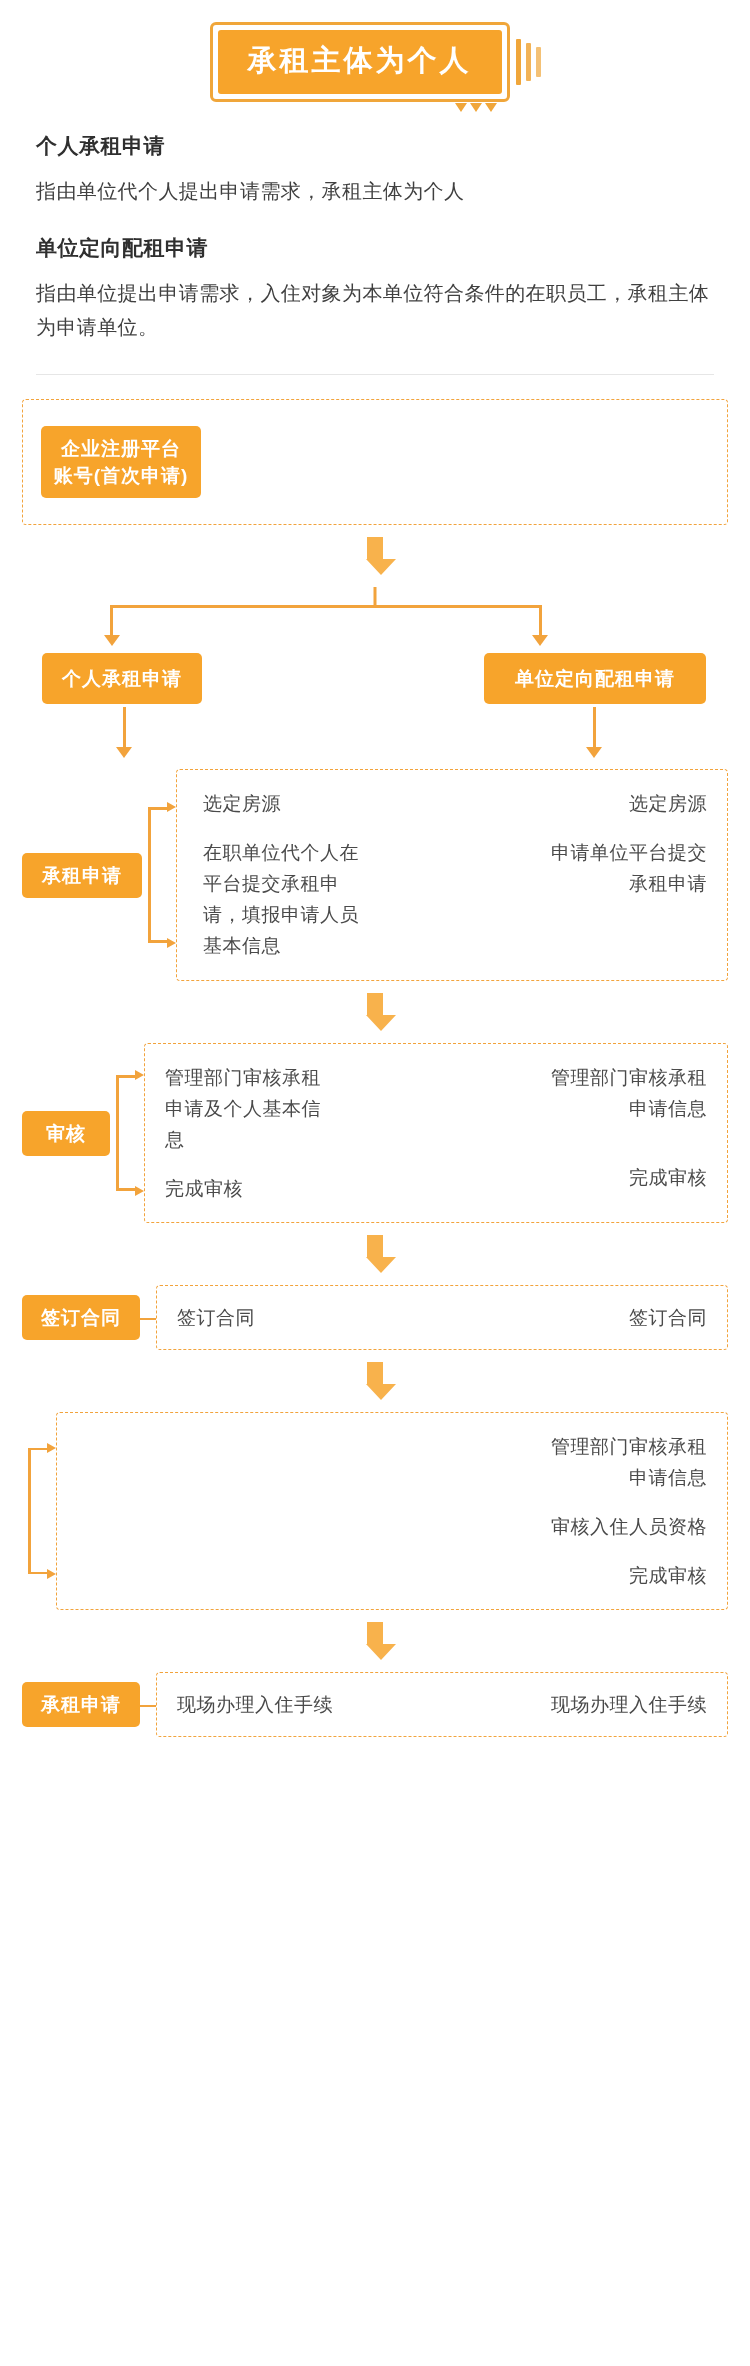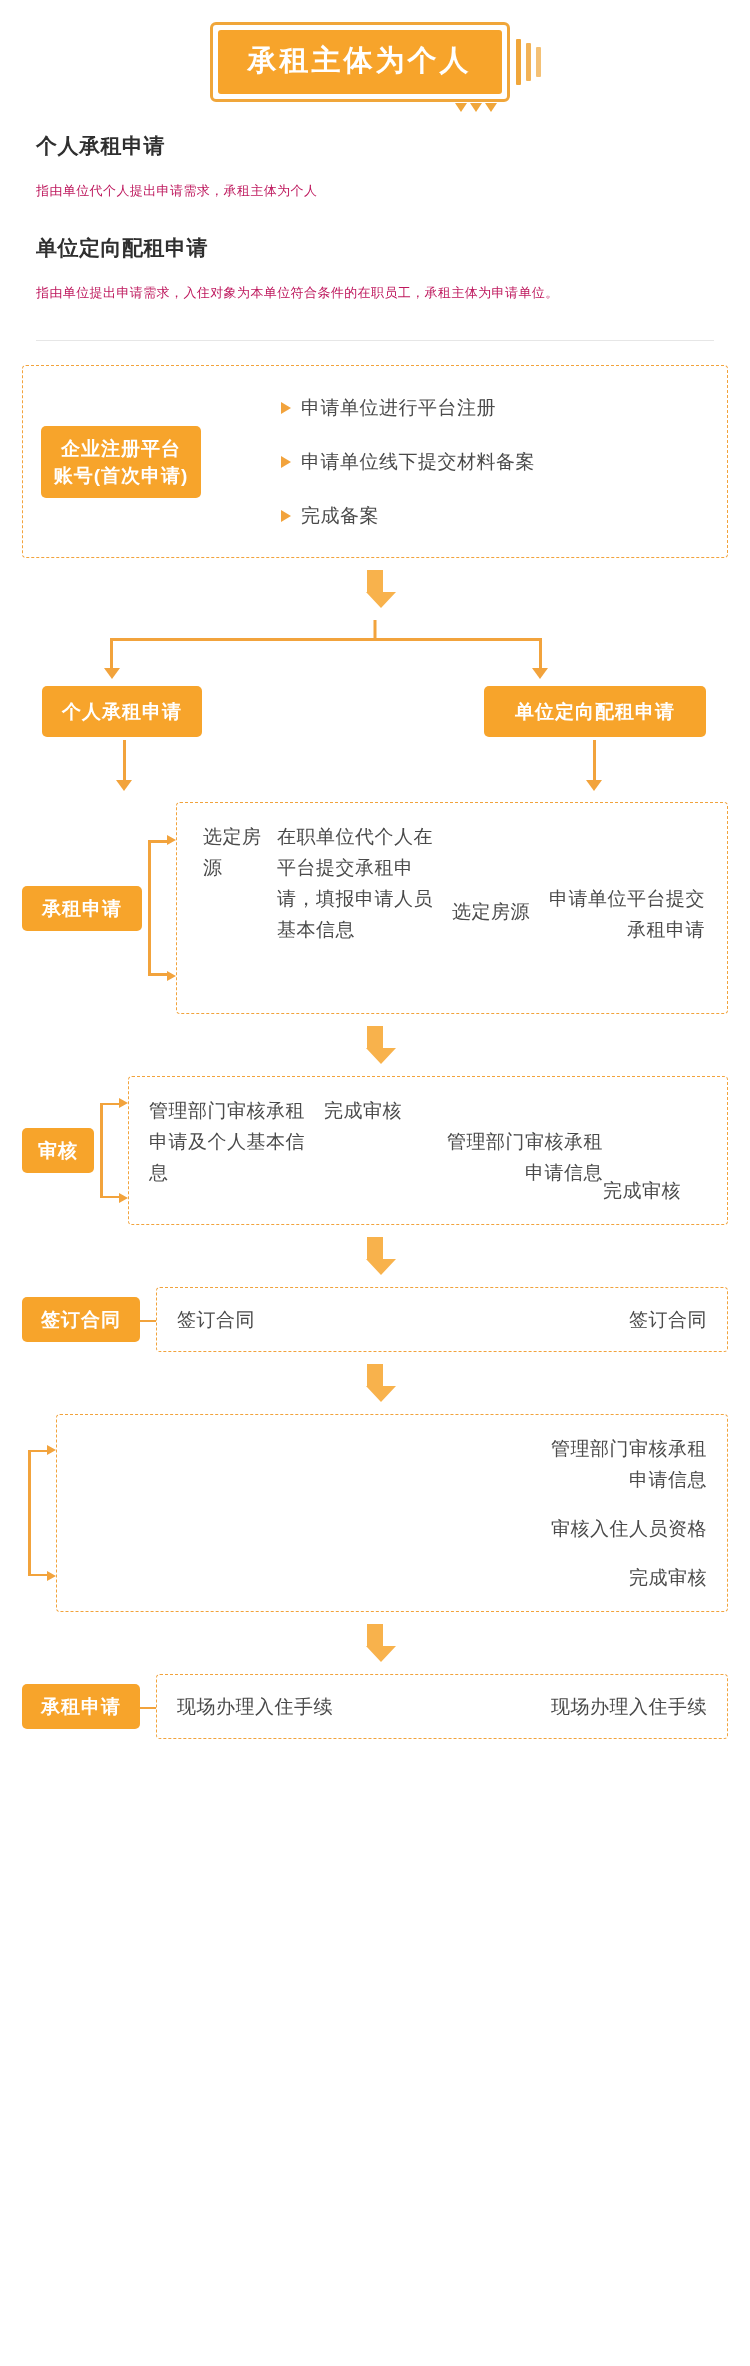--- a/index.html
+++ b/index.html
@@ -87,23 +87,23 @@
     padding: 30px 36px 0 36px;
   }
   .intro h3 {
     font-size: 21px;
     font-weight: bold;
     color: #2f2f2f;
     margin: 0 0 14px 0;
     letter-spacing: .5px;
   }
   .intro p {
-    font-size: 13px;
+    font-size: 20px;
     line-height: 34px;
-    color: #be185d;
+    color: #404040;
     margin: 0 0 26px 0;
     letter-spacing: .4px;
   }
   .intro p.last { margin-bottom: 0; }
   .divider {
     margin: 30px 0 0 0;
     height: 1px;
     background: #e6e6e6;
     width: 100%;
   }
@@ -308,21 +308,21 @@
     flex: 1 1 auto;
   }
 
   .cols {
     display: flex;
     padding: 18px 20px;
   }
   .cols .col {
     flex: 1 1 50%;
     display: flex;
-    flex-direction: row;
+    flex-direction: column;
   }
   .cols .col.right-align { align-items: flex-end; text-align: right; }
   .cols .col .blk { margin-bottom: 18px; }
   .cols .col .blk:last-child { margin-bottom: 0; }
 
   .narrow-wrap { max-width: 175px; }
 
   
   .stage-apply .content { min-height: 212px; }
   .stage-apply .col-left { padding-left: 6px; }
@@ -382,34 +382,20 @@
     <div class="divider"></div>
   </div>
 
   <div class="flow">
 
     <div class="dashed-box sec1">
       <div class="left">
         <div class="tag">企业注册平台账号(首次申请)</div>
       </div>
       <div class="connector"></div>
-      <div class="right">
-        <div class="row">
-          <span class="mini-arrow"></span>
-          <span class="text-line">申请单位进行平台注册</span>
-        </div>
-        <div class="row">
-          <span class="mini-arrow"></span>
-          <span class="text-line">申请单位线下提交材料备案</span>
-        </div>
-        <div class="row">
-          <span class="mini-arrow"></span>
-          <span class="text-line">完成备案</span>
-        </div>
-      </div>
     </div>
 
     <div class="arrow-down-big">
       <div class="shaft">
           <div class="bar"></div>
           <div class="head"></div>
         </div>
     </div>
 
     <div class="branch">
@@ -464,21 +450,21 @@
 
     <div class="arrow-down-big">
       <div class="shaft">
           <div class="bar"></div>
           <div class="head"></div>
         </div>
     </div>
 
     <div class="stage">
       <div class="tagcol">
-        <div class="tag" style="width:72px;">审核</div>
+        <div class="tag" style="width:88px;">审核</div>
       </div>
       <div class="bracket">
         <div class="vert"></div>
         <div class="h top"></div>
         <div class="h bot"></div>
         <div class="ah top"></div>
         <div class="ah bot"></div>
       </div>
       <div class="content dashed-box">
         <div class="cols">

